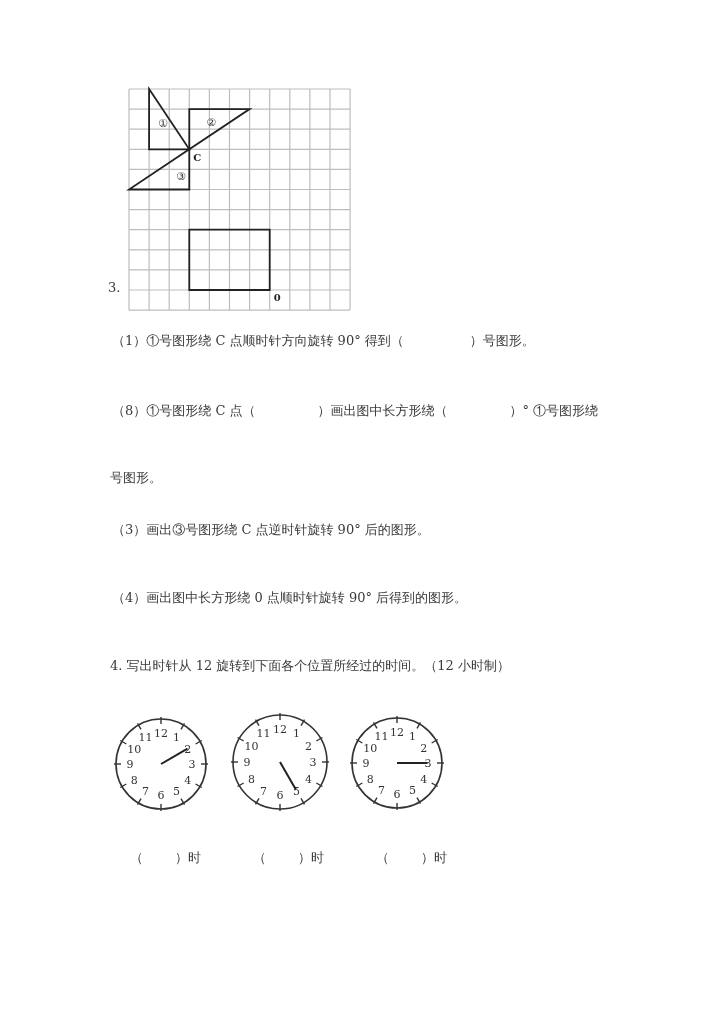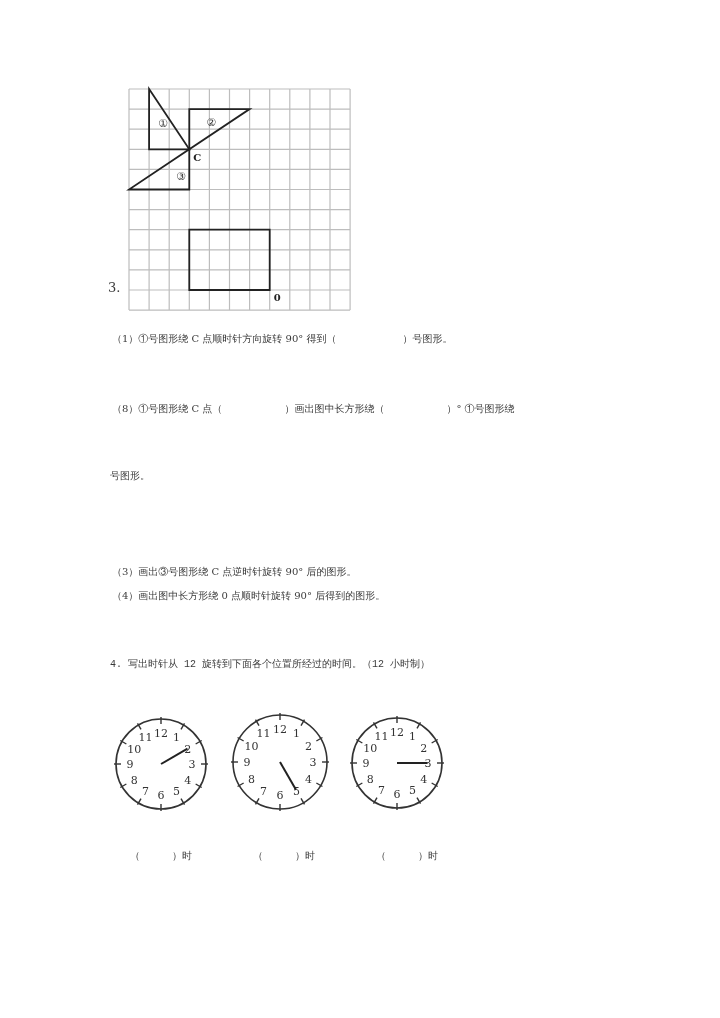--- a/index.html
+++ b/index.html
@@ -1,19 +1,19 @@
 <!DOCTYPE html>
 <html><head>
 <meta charset="utf-8">
 <style>
   html, body { margin: 0; padding: 0; background: #ffffff; }
   body { width: 720px; height: 1018px; position: relative; overflow: hidden;
          font-family: "DejaVu Serif", "Liberation Serif", serif; color: #333; }
   .abs { position: absolute; }
-  .line { font-size: 10px; white-space: nowrap; color: #3a3a3a; }
+  .line { font-size: 13px; white-space: nowrap; color: #3a3a3a; }
   .qnum { font-size: 13px; color: #3a3a3a; }
   svg text { font-family: "DejaVu Serif", "Liberation Serif", serif; }
   .blank { display: inline-block; }
 </style>
 </head>
 <body>
 
 <div class="abs qnum" style="left:108px; top:280px;">3.</div>
 
 <svg class="abs" style="left:0; top:0;" width="720" height="330">
@@ -60,25 +60,25 @@
 
 <div class="abs line" style="left:112px; top:332px;">
   <span>（1）①号图形绕 C 点顺时针方向旋转 90°  得到（</span><span class="blank" style="width:66px"></span><span>）号图形。</span>
 </div>
 
 <div class="abs line" style="left:112px; top:402px;">
   <span>（8）①号图形绕 C 点（</span><span class="blank" style="width:62px"></span><span>）画出图中长方形绕（</span><span class="blank" style="width:62px"></span><span>）°  ①号图形绕</span>
 </div>
 <div class="abs line" style="left:110px; top:452px;margin-top:17px;">号图形。</div>
 
-<div class="abs line" style="left:112px; top:521px;margin-top:44px;">（3）画出③号图形绕 C 点逆时针旋转 90°  后的图形。</div>
+<div class="abs line" style="left:112px; top:521px;">（3）画出③号图形绕 C 点逆时针旋转 90°  后的图形。</div>
 
 <div class="abs line" style="left:112px; top:589px;">（4）画出图中长方形绕 0 点顺时针旋转 90°  后得到的图形。</div>
 
-<div class="abs line" style="left:110px; top:657px;font-family:Liberation Mono, monospace;">4. 写出时针从 12 旋转到下面各个位置所经过的时间。（12 小时制）</div>
+<div class="abs line" style="left:110px; top:657px;">4. 写出时针从 12 旋转到下面各个位置所经过的时间。（12 小时制）</div>
 
 <svg class="abs" style="left:0; top:700px;" width="720" height="130">
   <g id="clock-0">
       <circle cx="161" cy="64" r="45" fill="none" stroke="#333" stroke-width="1.6"></circle>
       <line x1="161" y1="24" x2="161" y2="17" stroke="#333" stroke-width="1.4"></line>
       <text x="161" y="37" text-anchor="middle" font-size="11" fill="#333">12</text>
       <line x1="181" y1="29.358983848622458" x2="184.5" y2="23.296806022131385" stroke="#333" stroke-width="1.4"></line>
       <text x="176.5" y="41.153212482682406" text-anchor="middle" font-size="11" fill="#333">1</text>
       <line x1="195.64101615137756" y1="44" x2="201.70319397786864" y2="40.5" stroke="#333" stroke-width="1.4"></line>
       <text x="187.8467875173176" y="52.5" text-anchor="middle" font-size="11" fill="#333">2</text>

